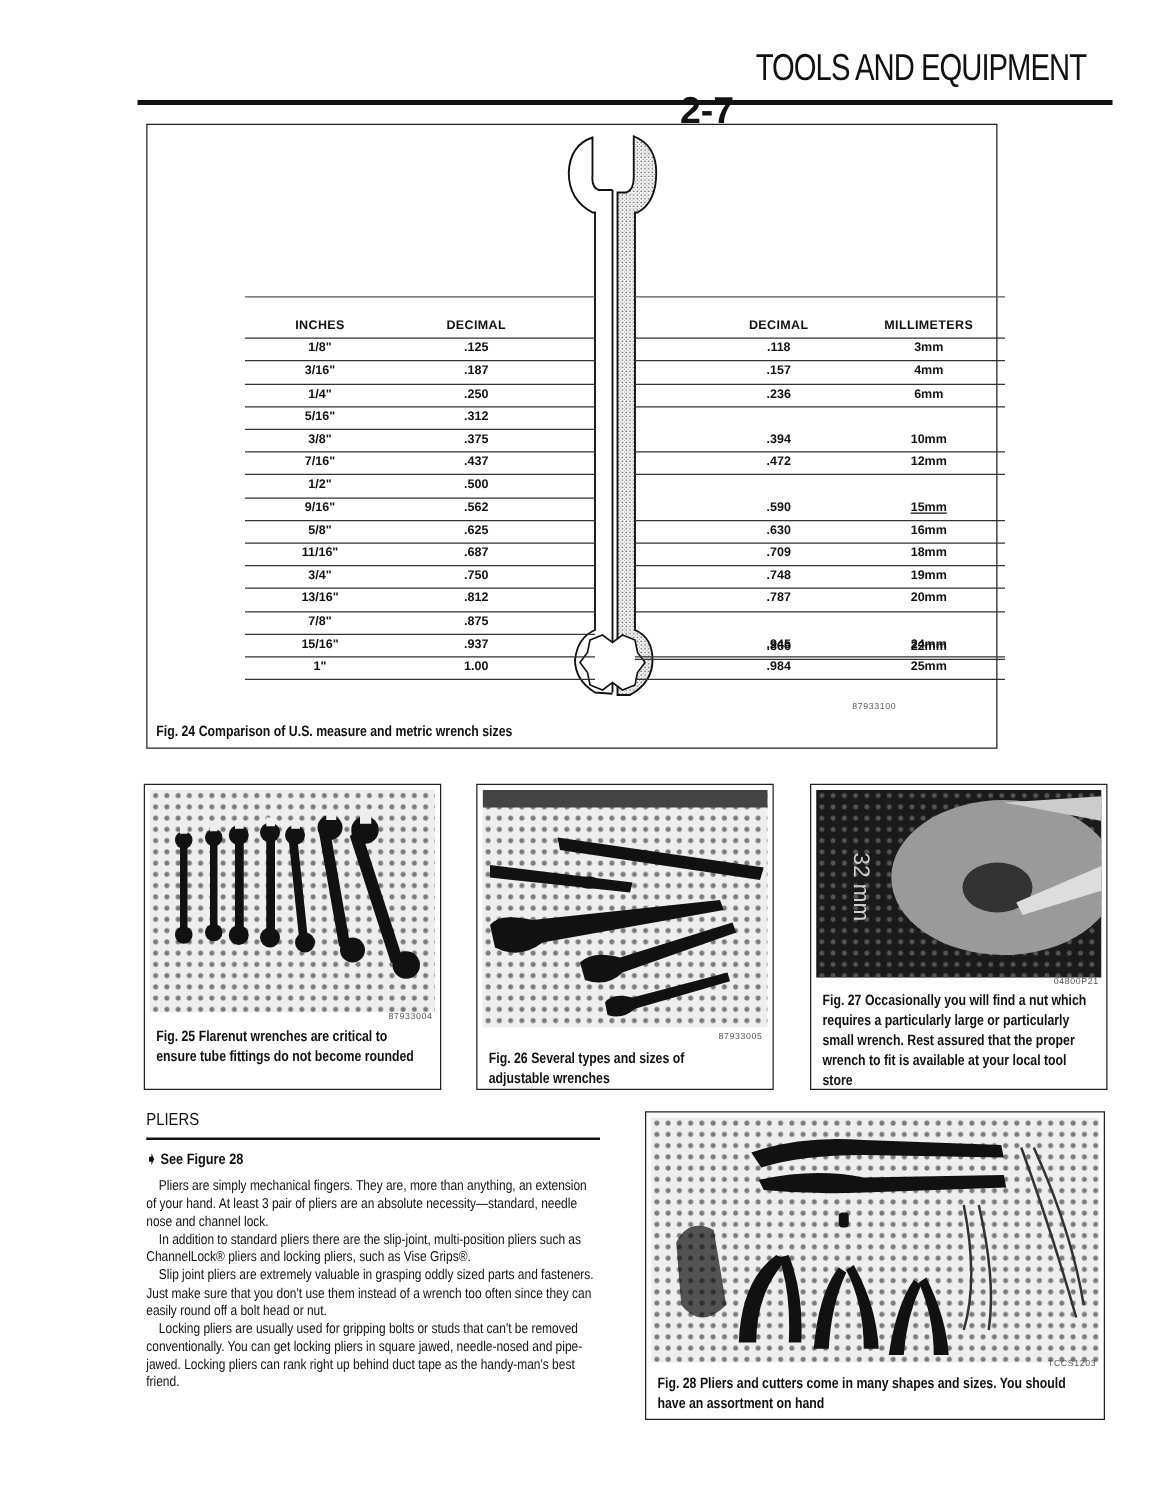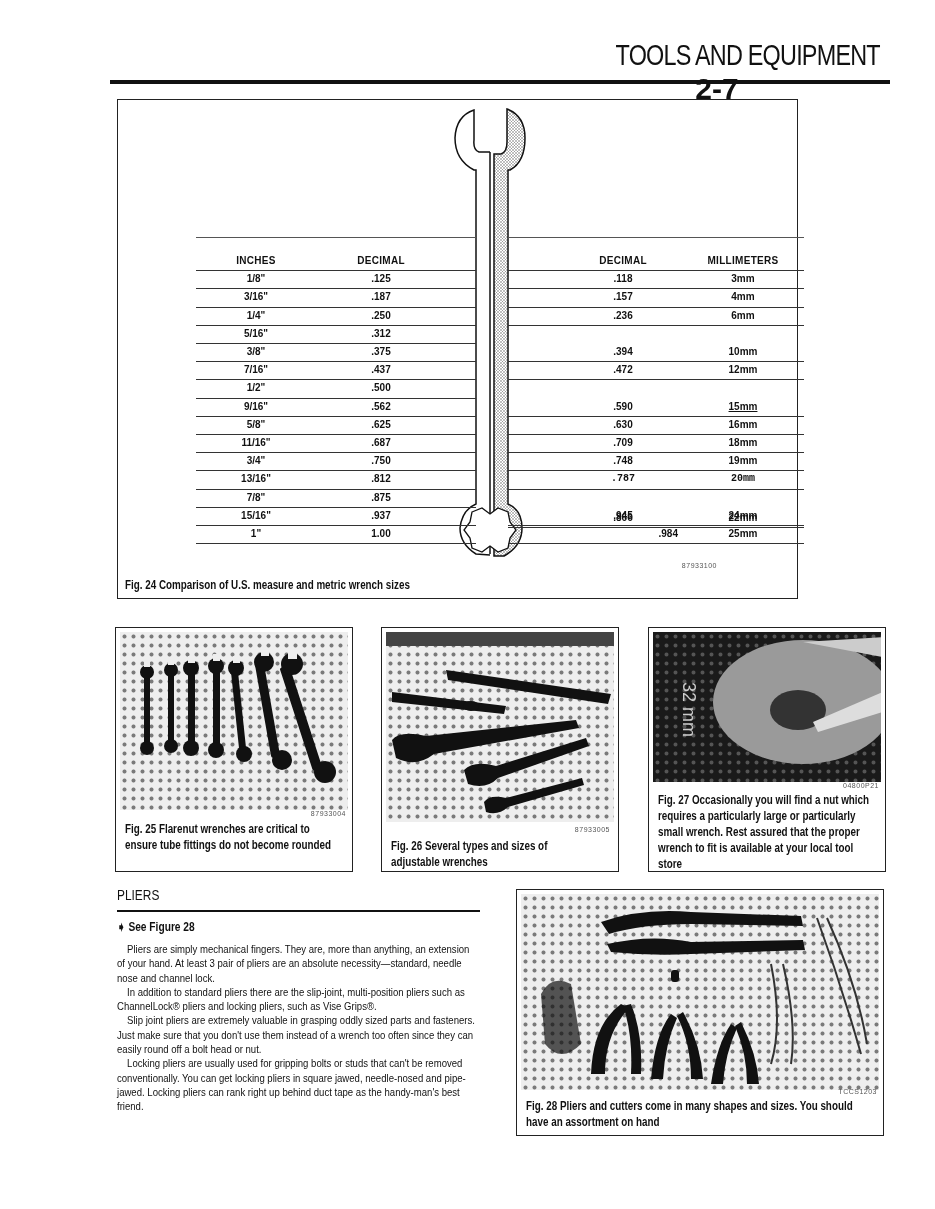--- a/index.html
+++ b/index.html
@@ -1,20 +1,20 @@
 <!DOCTYPE html>
 <html><head>
 <meta charset="utf-8">
 <style>
   html, body { margin: 0; padding: 0; background: #ffffff; }
   body { width: 935px; height: 1209px; position: relative; overflow: hidden; color: #111; font-family: "Liberation Sans", sans-serif; }
   .abs { position: absolute; }
 
   
-  .page-header { position: absolute; left: 530px; top: 38px; width: 360px; height: 40px; text-align: center; }
+  .page-header { position: absolute; left: 530px; top: 38px; width: 360px; height: 40px; text-align: left; }
   .header-title { font-family: "Liberation Sans", sans-serif; font-size: 30px; letter-spacing: -1px; transform: scaleX(0.78); transform-origin: right center; display: inline-block; font-weight: normal; }
   .header-page { font-family: "Liberation Sans", sans-serif; font-size: 30px; font-weight: bold; margin-left: 14px; }
   .header-rule { position: absolute; left: 110px; top: 80px; width: 780px; height: 4px; background: #111; }
 
   
   .fig24 { position: absolute; left: 117px; top: 99px; width: 681px; height: 500px; border: 1.5px solid #222; box-sizing: border-box; }
   .table-half { position: absolute; font-family: "Liberation Sans", sans-serif; font-weight: bold; font-size: 10px; }
   .table-half .hdr { position: absolute; top: 0; height: 18px; line-height: 18px; text-align: center; font-size: 10px; font-weight: 900; letter-spacing: 0.3px; }
   .table-half .row { position: absolute; height: 18.2px; line-height: 18px; border-bottom: 1px solid #333; }
   .table-half .cell { position: absolute; top: 0; text-align: center; }
@@ -165,34 +165,34 @@
         <span class="cell" style="left:180px; width:110px;">16mm</span>
       </div>
     <div class="row" style="top:182px; left:0; width:296px;">
         <span class="cell" style="left:60px; width:110px;">.709</span>
         <span class="cell" style="left:180px; width:110px;">18mm</span>
       </div>
     <div class="row" style="top:200.2px; left:0; width:296px;">
         <span class="cell" style="left:60px; width:110px;">.748</span>
         <span class="cell" style="left:180px; width:110px;">19mm</span>
       </div>
-    <div class="row" style="top:218.4px; left:0; width:296px;font-family:Liberation Mono, monospace;">
+    <div class="row" style="top:218.4px; left:0; width:296px;">
         <span class="cell" style="left:60px; width:110px;">.787</span>
         <span class="cell" style="left:180px; width:110px;">20mm</span>
       </div>
     <div class="row" style="top:236.6px; left:0; width:296px;margin-top:20px;">
         <span class="cell" style="left:60px; width:110px;">.866</span>
         <span class="cell" style="left:180px; width:110px;">22mm</span>
       </div>
     <div class="row" style="top:254.8px; left:0; width:296px;">
         <span class="cell" style="left:60px; width:110px;">.945</span>
         <span class="cell" style="left:180px; width:110px;">24mm</span>
       </div>
     <div class="row" style="top:273px; left:0; width:296px;">
-        <span class="cell" style="left:60px; width:110px;text-align:right;">.984</span>
+        <span class="cell" style="left:60px; width:110px;">.984</span>
         <span class="cell" style="left:180px; width:110px;">25mm</span>
       </div>
   </div>
 
   <div class="code" style="right:80px; top:462px;">87933100</div>
   <div class="fig24-caption">Fig. 24 Comparison of U.S. measure and metric wrench sizes</div>
 </div>
 
 <div class="photo-fig" style="left:115px; top:627px; width:238px; height:245px;">
   <div class="photo" style="height:178px;">

